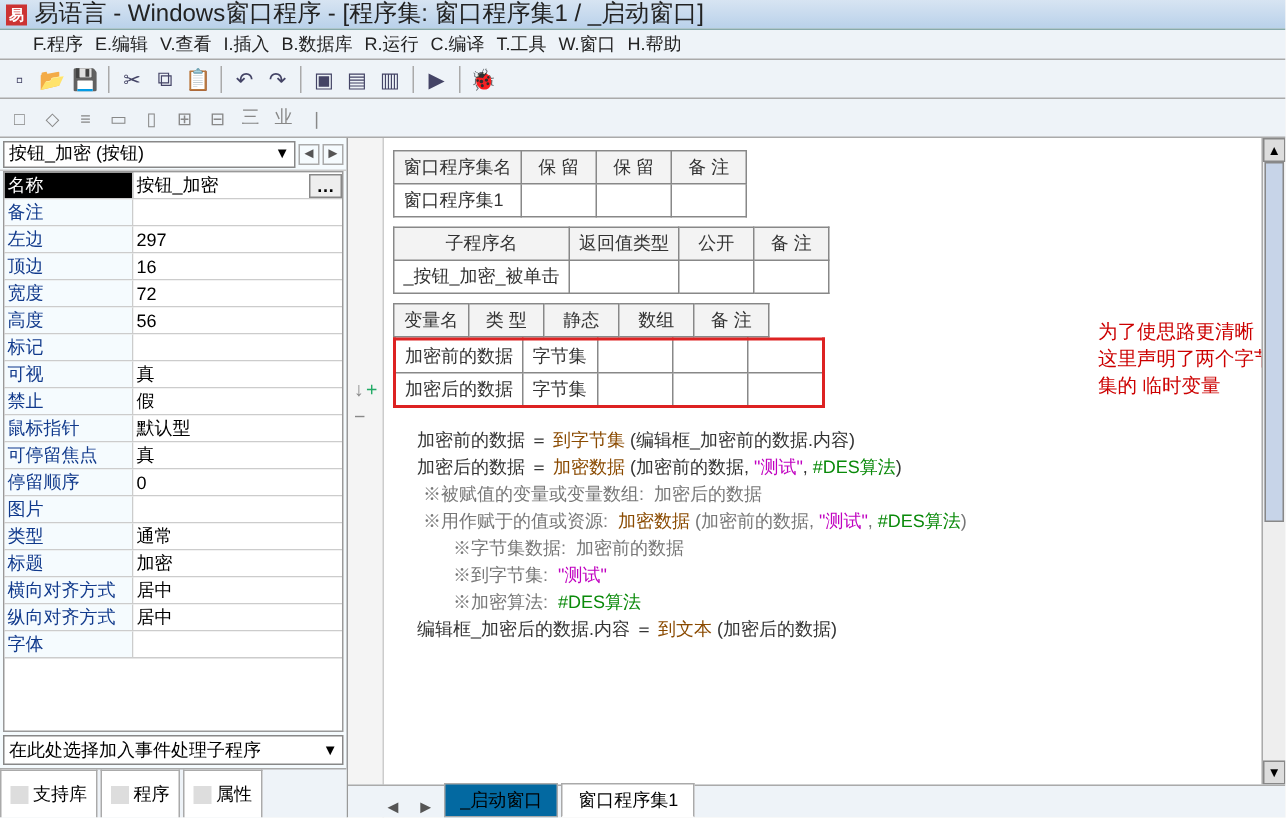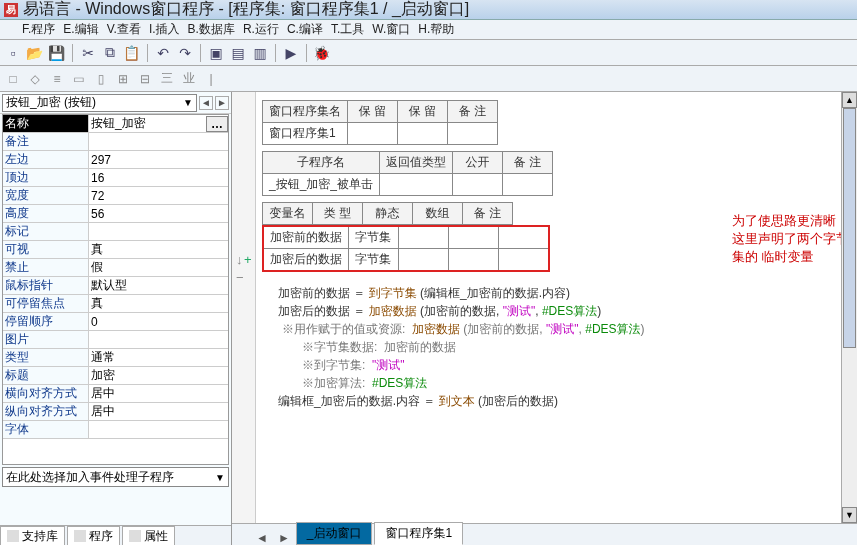--- a/index.html
+++ b/index.html
@@ -25,21 +25,21 @@
 .propgrid::-webkit-scrollbar-thumb { background: #c7d4e8; border: 1px solid #888; }
 .propgrid::-webkit-scrollbar-track { background: #eee; }
 .prow { display: flex; height: 18px; border-bottom: 1px solid #ccc; }
 .prow .plabel { width: 86px; background: #f5fbfe; border-right: 1px solid #ccc; padding-left: 2px; color: #113a8c; display: flex; align-items: center; }
 .prow .plabel.header { background: #000000; color: #fff; }
 .prow .pvalue { flex: 1; background: #fff; padding-left: 2px; display: flex; align-items: center; }
 .prow .pvalue.header { background: #fff; }
 .prow .pvalue .dots { margin-left: auto; padding: 0 4px; border: 1px solid #888; background: #eee; font-weight: bold; }
 .eventbox { margin: 2px; height: 20px; background: #fff; border: 1px solid #888; display: flex; align-items: center; padding: 0 3px; justify-content: space-between; }
 .eventbox .arrow { font-size: 10px; }
-.bottomtabs { display: flex; height: 20px; background: #eef3f8; border-top: 1px solid #aaa; margin-top: 36px; }
+.bottomtabs { display: flex; height: 33px; background: #eef3f8; border-top: 1px solid #aaa; }
 .bottomtabs .tab { padding: 2px 6px; border: 1px solid #aaa; border-bottom: none; background: #fff; margin-right: 2px; display: flex; align-items: center; gap: 3px; }
 .bottomtabs .tab .ticon { width: 12px; height: 12px; background: #ddd; }
 .rightpanel { flex: 1; background: #fff; position: relative; overflow: hidden; }
 .code-area { padding: 8px 0 0 30px; position: relative; }
 .tbl { border-collapse: collapse; margin-bottom: 6px; }
 .tbl td, .tbl th { border: 1px solid #888; padding: 2px 6px; font-weight: normal; background: #fff; color: #333; min-width: 50px; height: 18px; }
 .tbl th { background: #f3f3f3; }
 .tbl.redbox { border: 2px solid #d22; }
 .codeline { margin-left: 16px; line-height: 18px; color: #333; white-space: pre; }
 .codeline.ind1 { margin-left: 20px; }
@@ -327,20 +327,21 @@
             </tr>
       </tbody>
         </table>
 
       <div class="annot">为了使思路更清晰，这里声明了两个字节集的
 临时变量</div>
 
       <div style="height:6px"></div>
       <div class="codeline"><span>加密前的数据</span><span> ＝ </span><span class="kw-brown">到字节集</span><span> (编辑框_加密前的数据.内容)</span></div>
       <div class="codeline"><span>加密后的数据</span><span> ＝ </span><span class="kw-brown">加密数据</span><span> (加密前的数据, </span><span class="kw-magenta">"测试"</span><span>, </span><span class="kw-green">#DES算法</span><span>)</span></div>
+      <div class="codeline ind1 kw-gray">※被赋值的变量或变量数组:  加密后的数据</div>
       <div class="codeline ind1"><span class="kw-gray">※用作赋于的值或资源:  </span><span class="kw-brown">加密数据</span><span class="kw-gray"> (加密前的数据, </span><span class="kw-magenta">"测试"</span><span class="kw-gray">, </span><span class="kw-green">#DES算法</span><span class="kw-gray">)</span></div>
       <div class="codeline ind2 kw-gray">※字节集数据:  加密前的数据</div>
       <div class="codeline ind2"><span class="kw-gray">※到字节集:  </span><span class="kw-magenta">"测试"</span></div>
       <div class="codeline ind2"><span class="kw-gray">※加密算法:  </span><span class="kw-green">#DES算法</span></div>
       <div class="codeline"><span>编辑框_加密后的数据.内容 ＝ </span><span class="kw-brown">到文本</span><span> (加密后的数据)</span></div>
     </div>
 
     <div class="vscroll">
       <div class="btn top">▲</div>
       <div class="thumb"></div>

